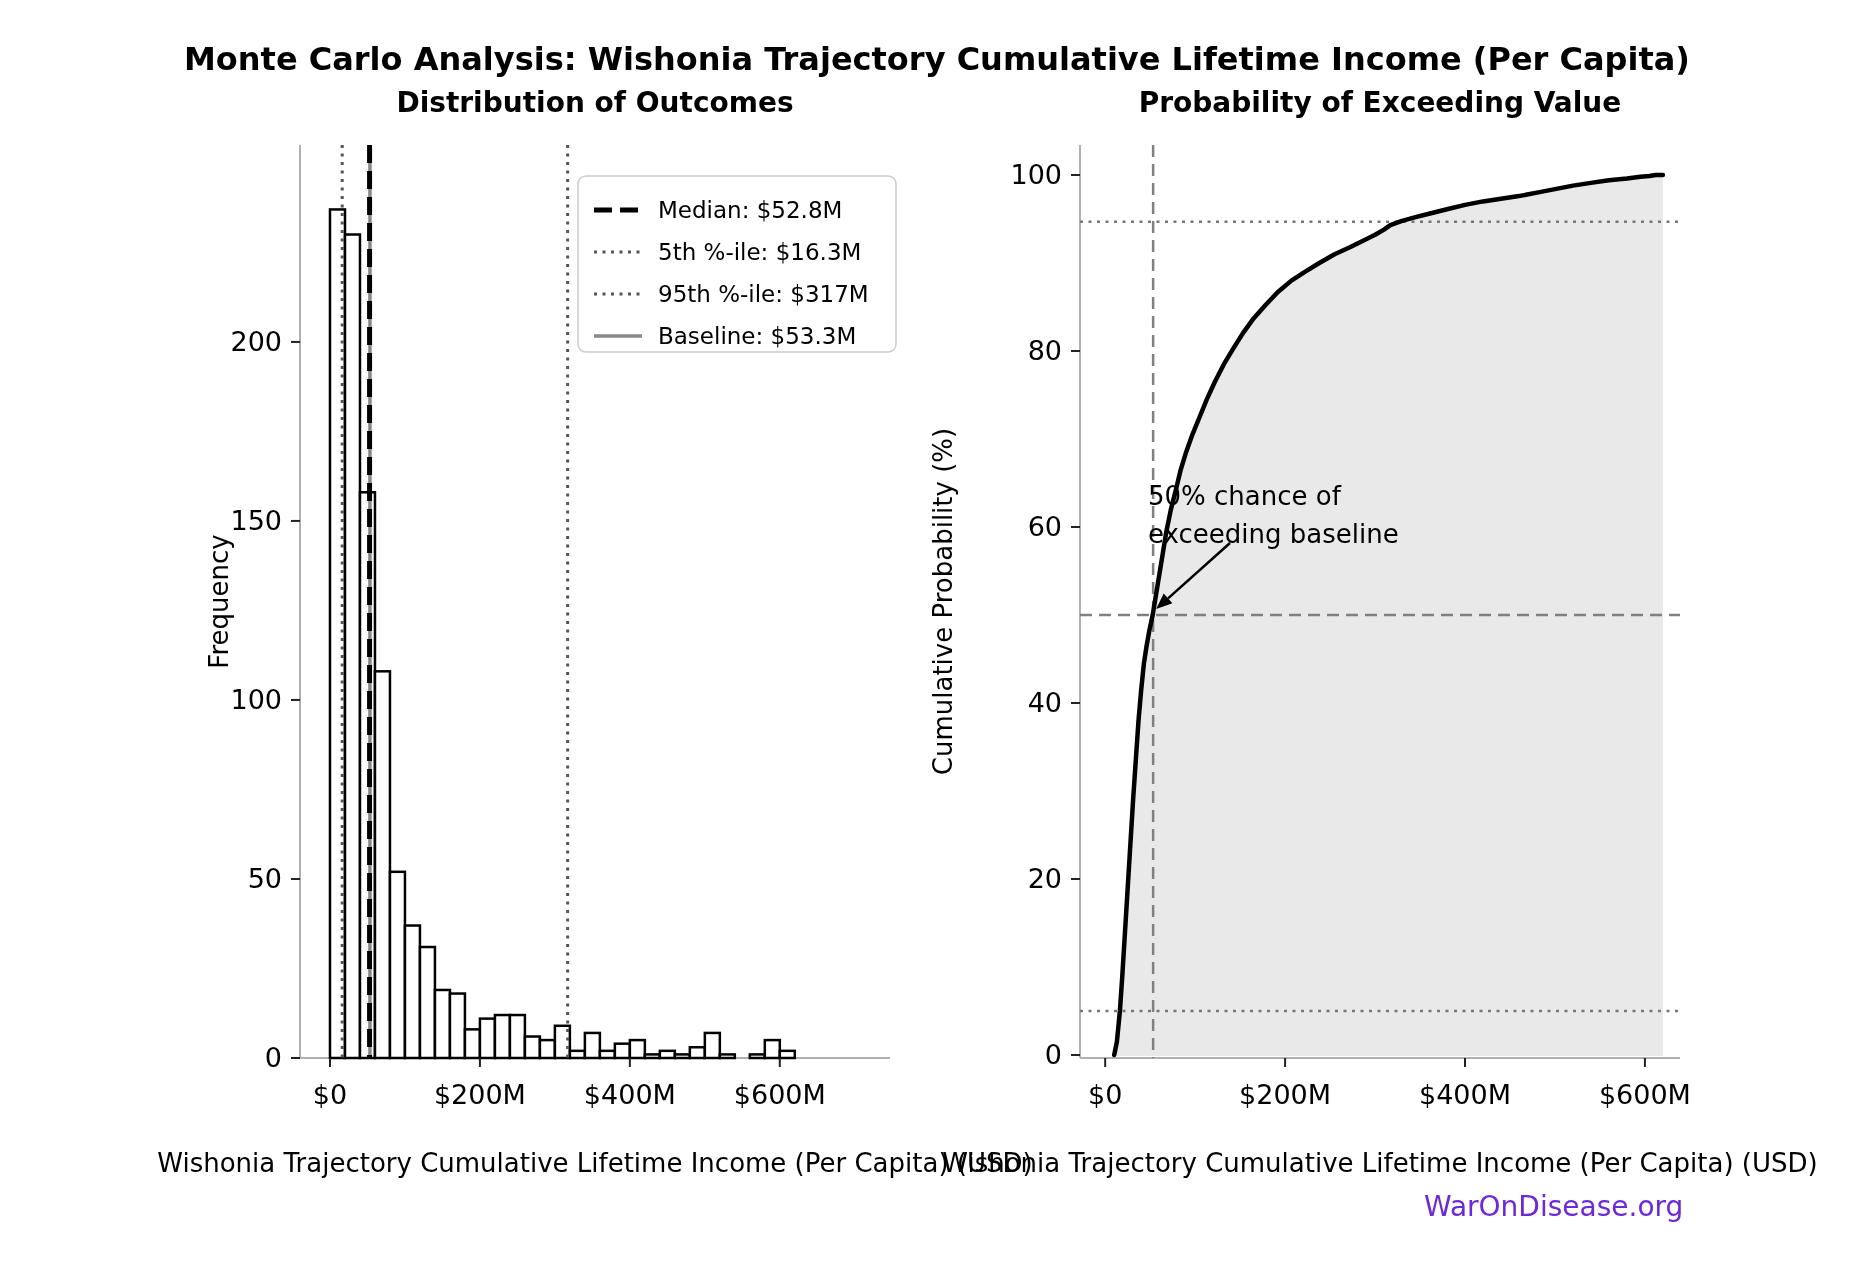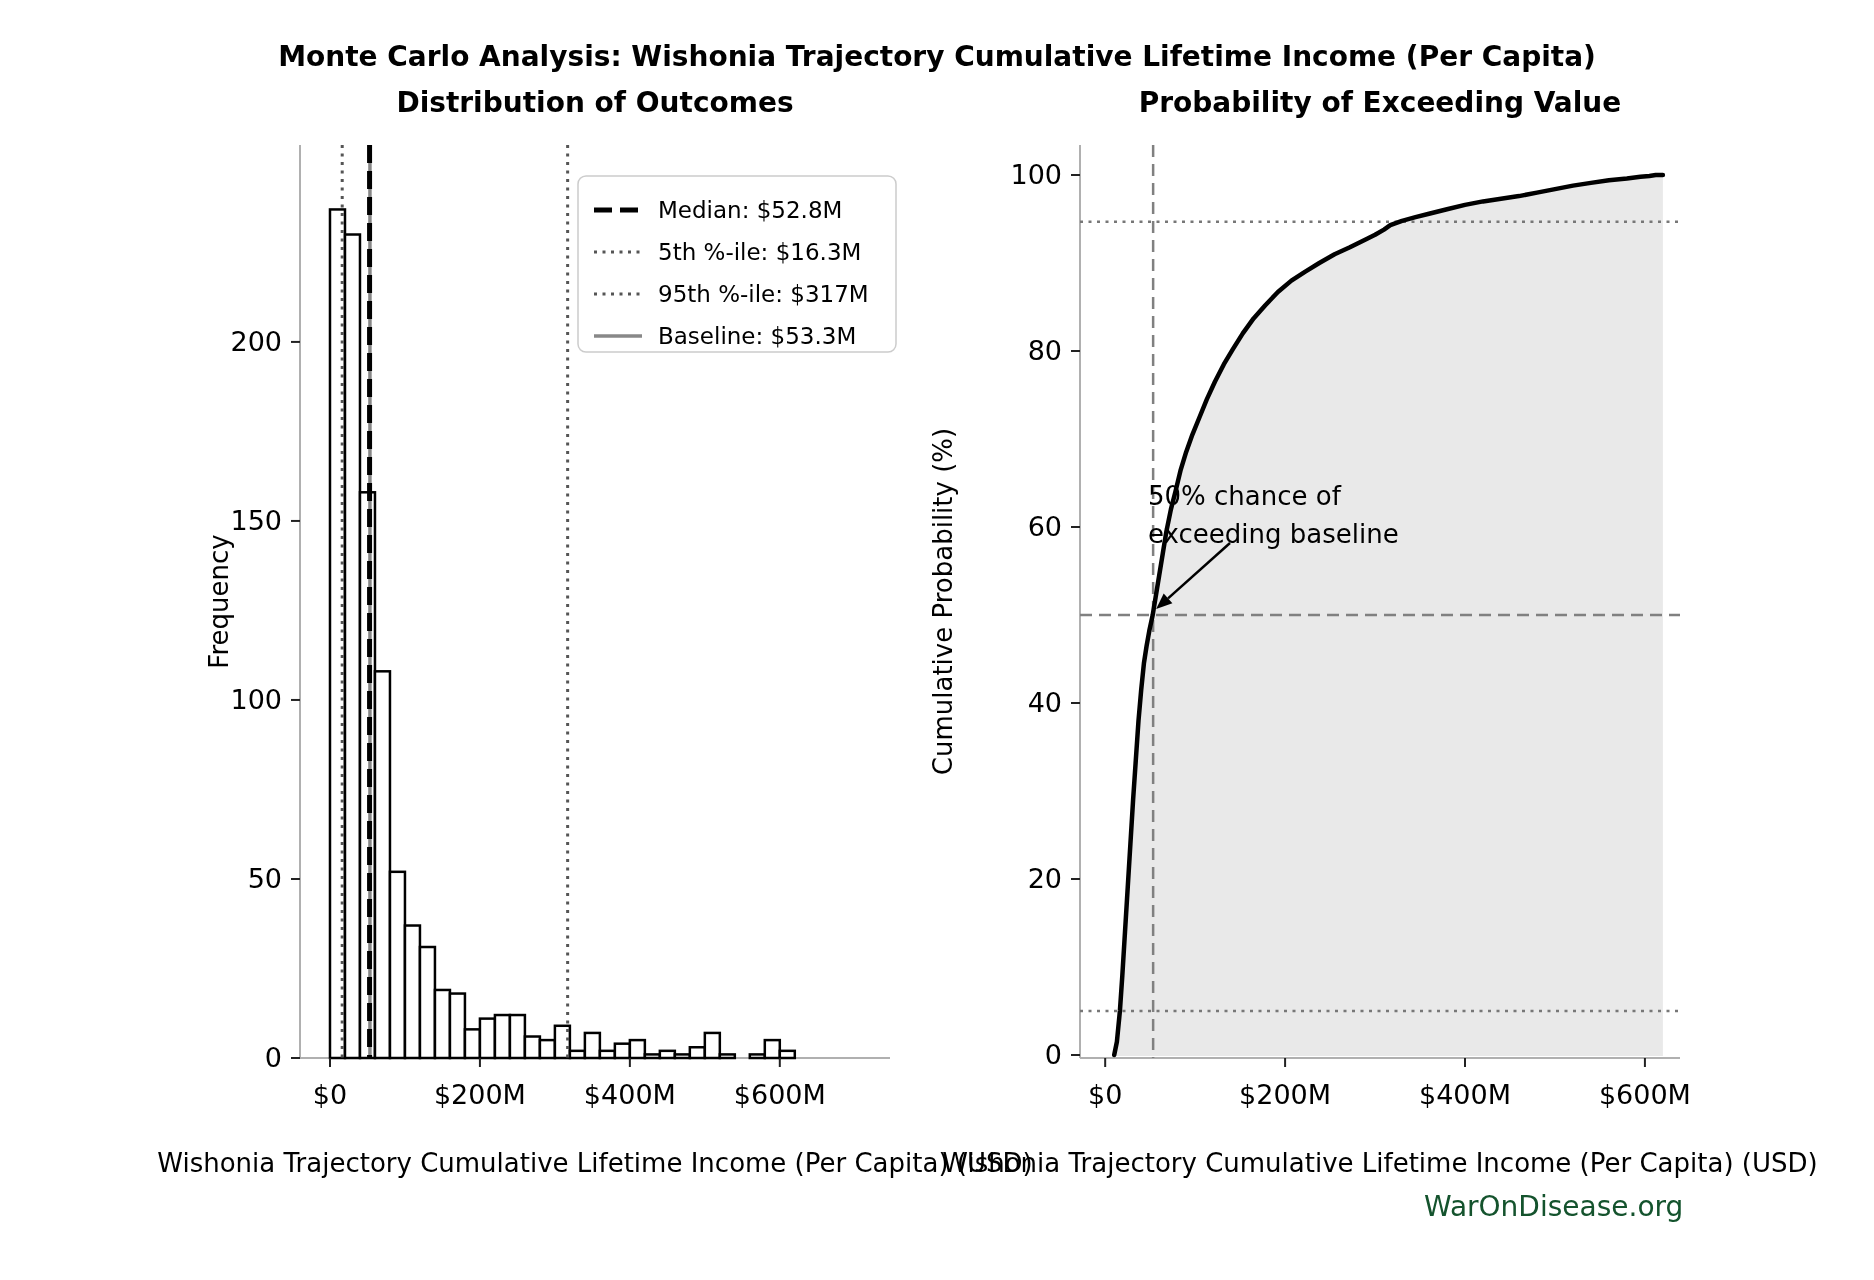--- a/index.html
+++ b/index.html
@@ -1,20 +1,20 @@
 <!DOCTYPE html>
 <html><head>
 <meta charset="utf-8">
 <style>
   html,body{margin:0;padding:0;background:#ffffff;}
   .fig{position:relative;width:1874px;height:1280px;background:#ffffff;
        font-family:"DejaVu Sans","Liberation Sans",sans-serif;overflow:hidden;}
   .suptitle{position:absolute;top:40px;left:0;width:1874px;text-align:center;
-            font-size:28px;font-weight:bold;color:#000;}
-  .watermark{position:absolute;left:1424px;top:1190px;font-size:28px;color:#14532d;}
+            font-size:32px;font-weight:bold;color:#000;}
+  .watermark{position:absolute;left:1424px;top:1190px;font-size:28px;color:#6d28d9;}
   svg{position:absolute;left:0;top:0;}
   svg text{font-family:"DejaVu Sans","Liberation Sans",sans-serif;}
 </style>
 </head>
 <body>
 
 <div class="fig">
   <div class="suptitle">Monte Carlo Analysis: Wishonia Trajectory Cumulative Lifetime Income (Per Capita)</div>
   <svg id="chart-svg" width="1874" height="1280" viewBox="0 0 1874 1280">
       <g>

